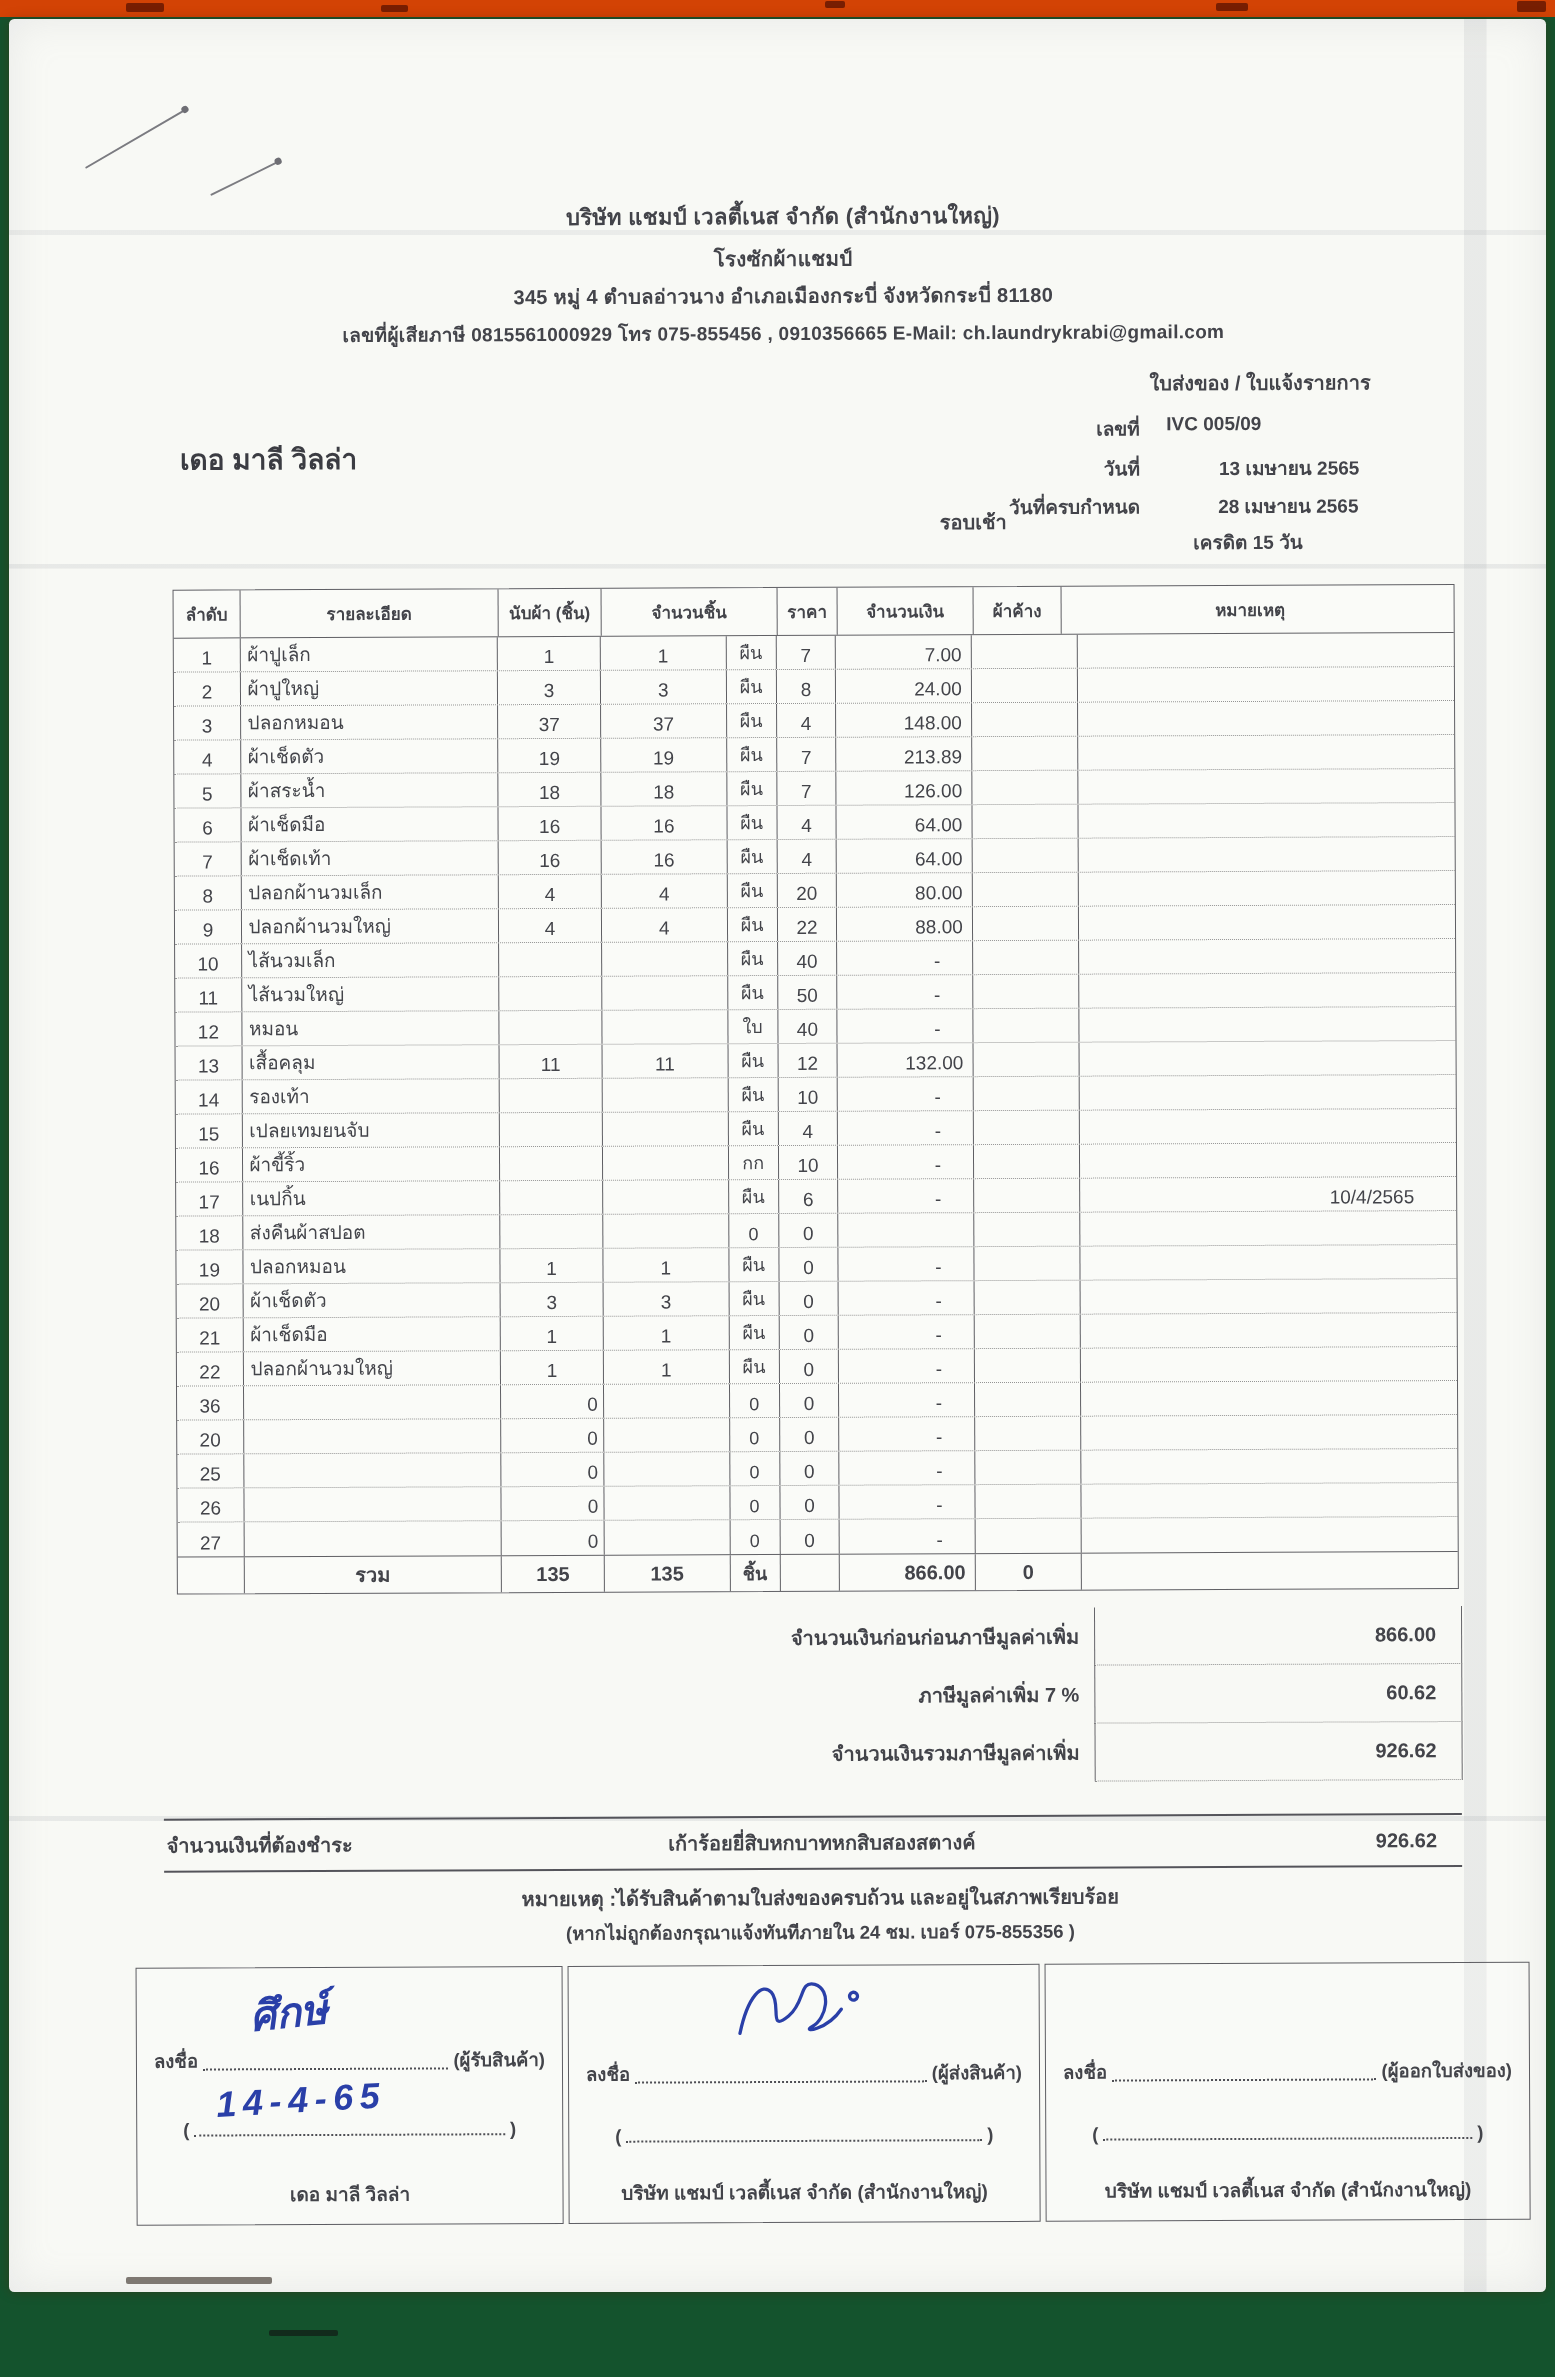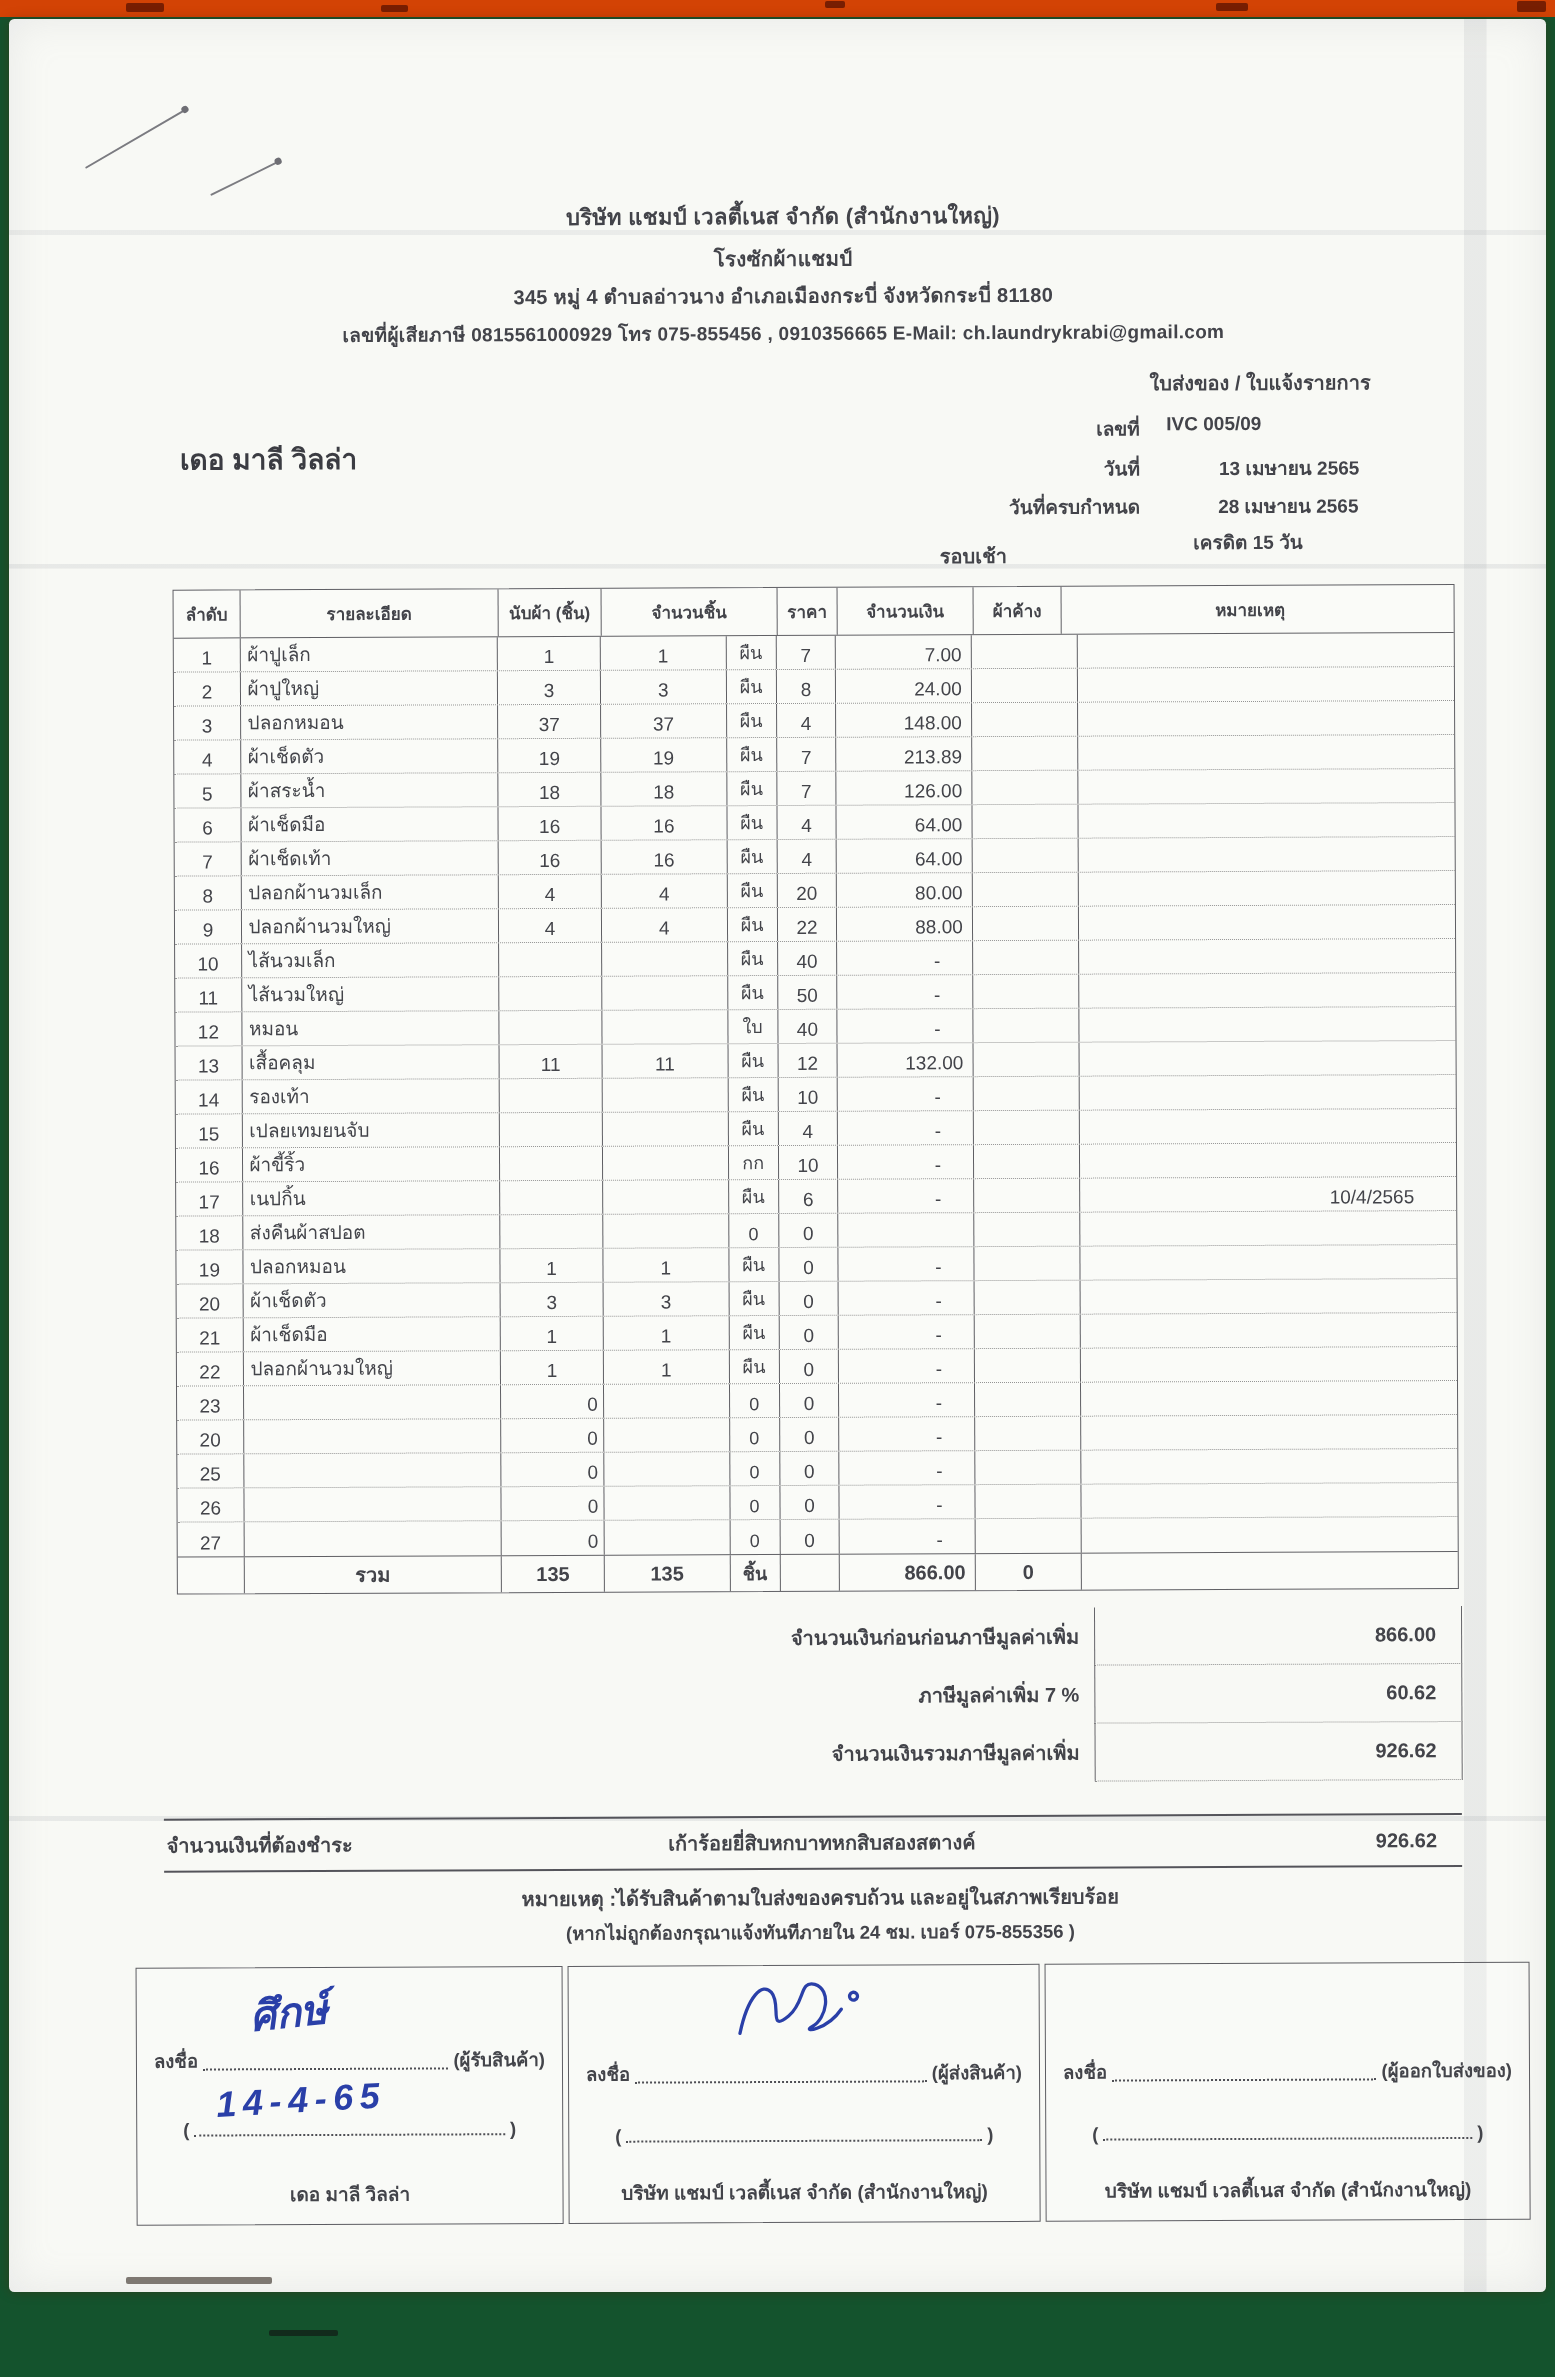--- a/index.html
+++ b/index.html
@@ -27,21 +27,21 @@
   .hd{position:absolute;left:199px;width:1158px;text-align:center;letter-spacing:0.3px;}
   .hd1{top:180px;font-size:22px;font-weight:bold;}
   .hd2{top:223px;font-size:20.5px;font-weight:bold;}
   .hd3{top:261px;font-size:20px;font-weight:bold;}
   .hd4{top:299px;font-size:19px;font-weight:bold;}
   .doctype{position:absolute;left:994px;top:350px;width:371px;text-align:right;font-size:20px;font-weight:bold;}
   .customer{position:absolute;left:174px;top:416px;font-size:28px;font-weight:bold;color:#3b3c42;}
   .meta-row{position:absolute;display:flex;font-size:19px;font-weight:bold;}
   .meta-label{width:935px;text-align:right;}
   .meta-value{padding-left:26.5px;white-space:nowrap;}
-  .round{position:absolute;left:881px;top:522px;width:172px;text-align:center;font-size:20px;font-weight:bold;}
+  .round{position:absolute;left:881px;top:488px;width:172px;text-align:center;font-size:20px;font-weight:bold;}
 
   
   .tbl{position:absolute;left:166px;top:568px;width:1282px;border:1.3px solid #5f5f64;box-sizing:border-box;background:rgba(255,255,255,.35);}
   .hrow{display:flex;height:48px;border-bottom:1.3px solid #5f5f64;box-sizing:border-box;}
   .hcell{box-sizing:border-box;display:flex;align-items:center;justify-content:center;font-size:17px;font-weight:bold;border-left:1.3px solid #5f5f64;}
   .hcell:first-child{border-left:none;text-align:center;}
   .trow{display:flex;height:34px;border-bottom:0.7px dotted #949494;box-sizing:border-box;font-size:19px;}
   .trow:last-of-type{border-bottom:none;}
   .tcell{box-sizing:border-box;border-left:1.3px solid #5f5f64;display:flex;align-items:flex-end;padding-bottom:2px;overflow:hidden;white-space:nowrap;}
   .tcell:first-child{border-left:none;}
@@ -386,21 +386,21 @@
               <div class="tcell c1">ปลอกผ้านวมใหญ่</div>
               <div class="tcell c2">1</div>
               <div class="tcell c3">1</div>
               <div class="tcell c4">ผืน</div>
               <div class="tcell c5">0</div>
               <div class="tcell c6 dash-right">-</div>
               <div class="tcell c7"></div>
               <div class="tcell c8"></div>
             </div>
             <div class="trow">
-              <div class="tcell c0">23</div>
+              <div class="tcell c0">36</div>
               <div class="tcell c1"></div>
               <div class="tcell c2 count-right">0</div>
               <div class="tcell c3"></div>
               <div class="tcell c4">0</div>
               <div class="tcell c5">0</div>
               <div class="tcell c6 dash-right">-</div>
               <div class="tcell c7"></div>
               <div class="tcell c8"></div>
             </div>
             <div class="trow">

